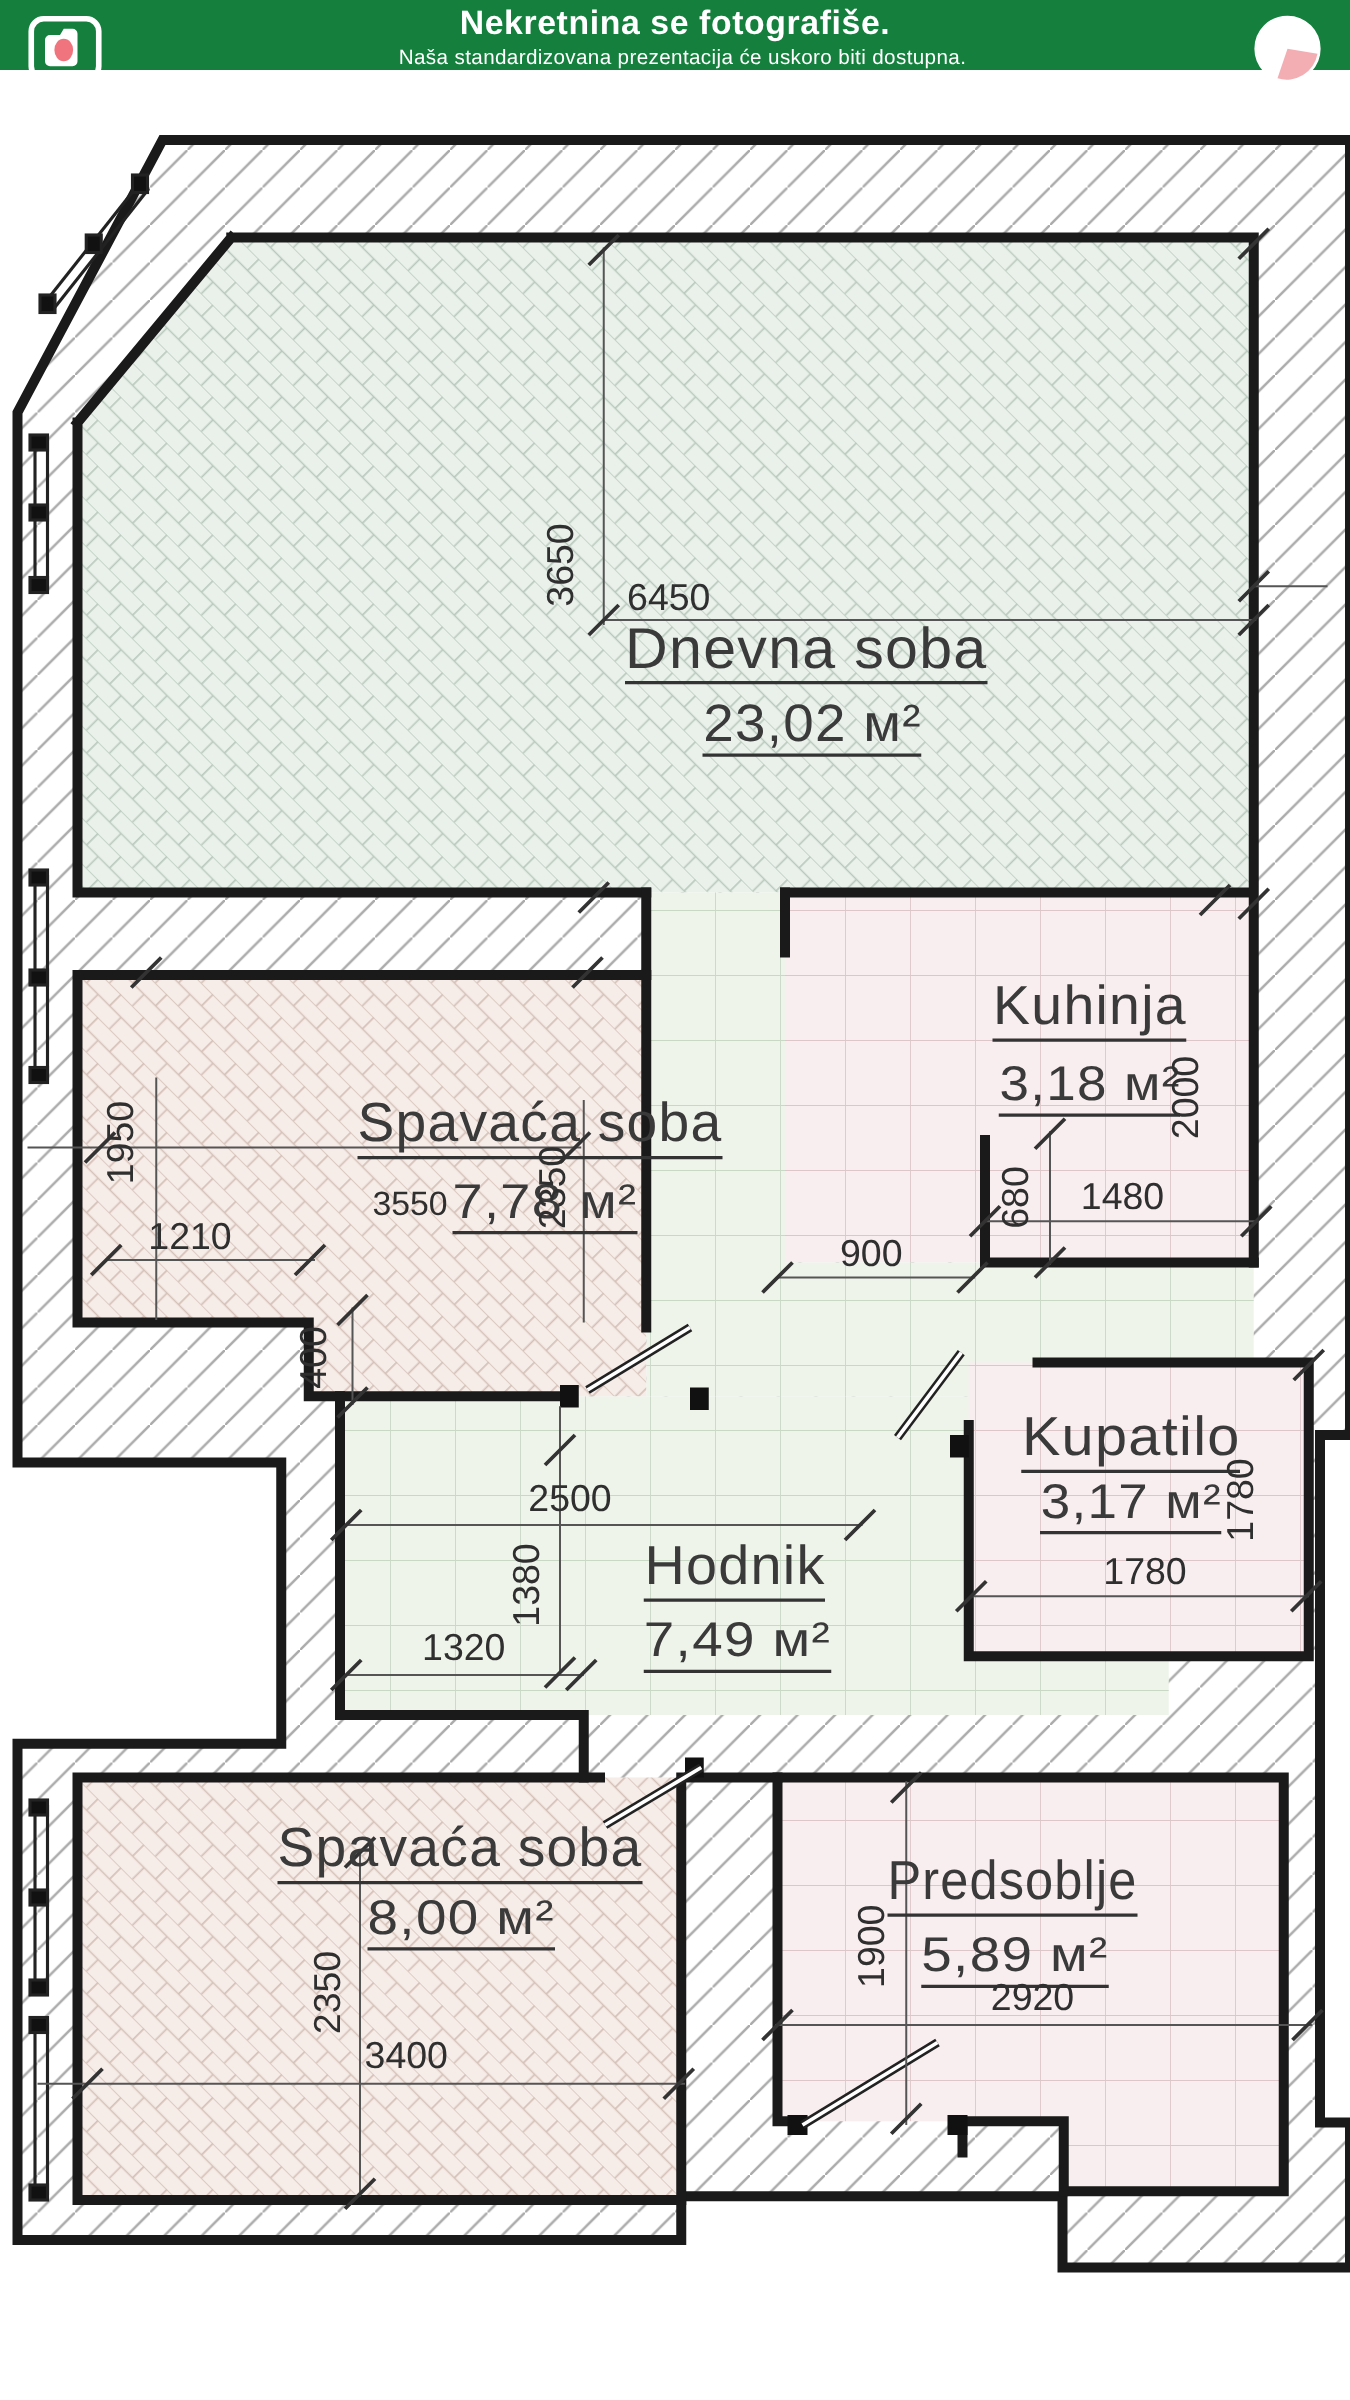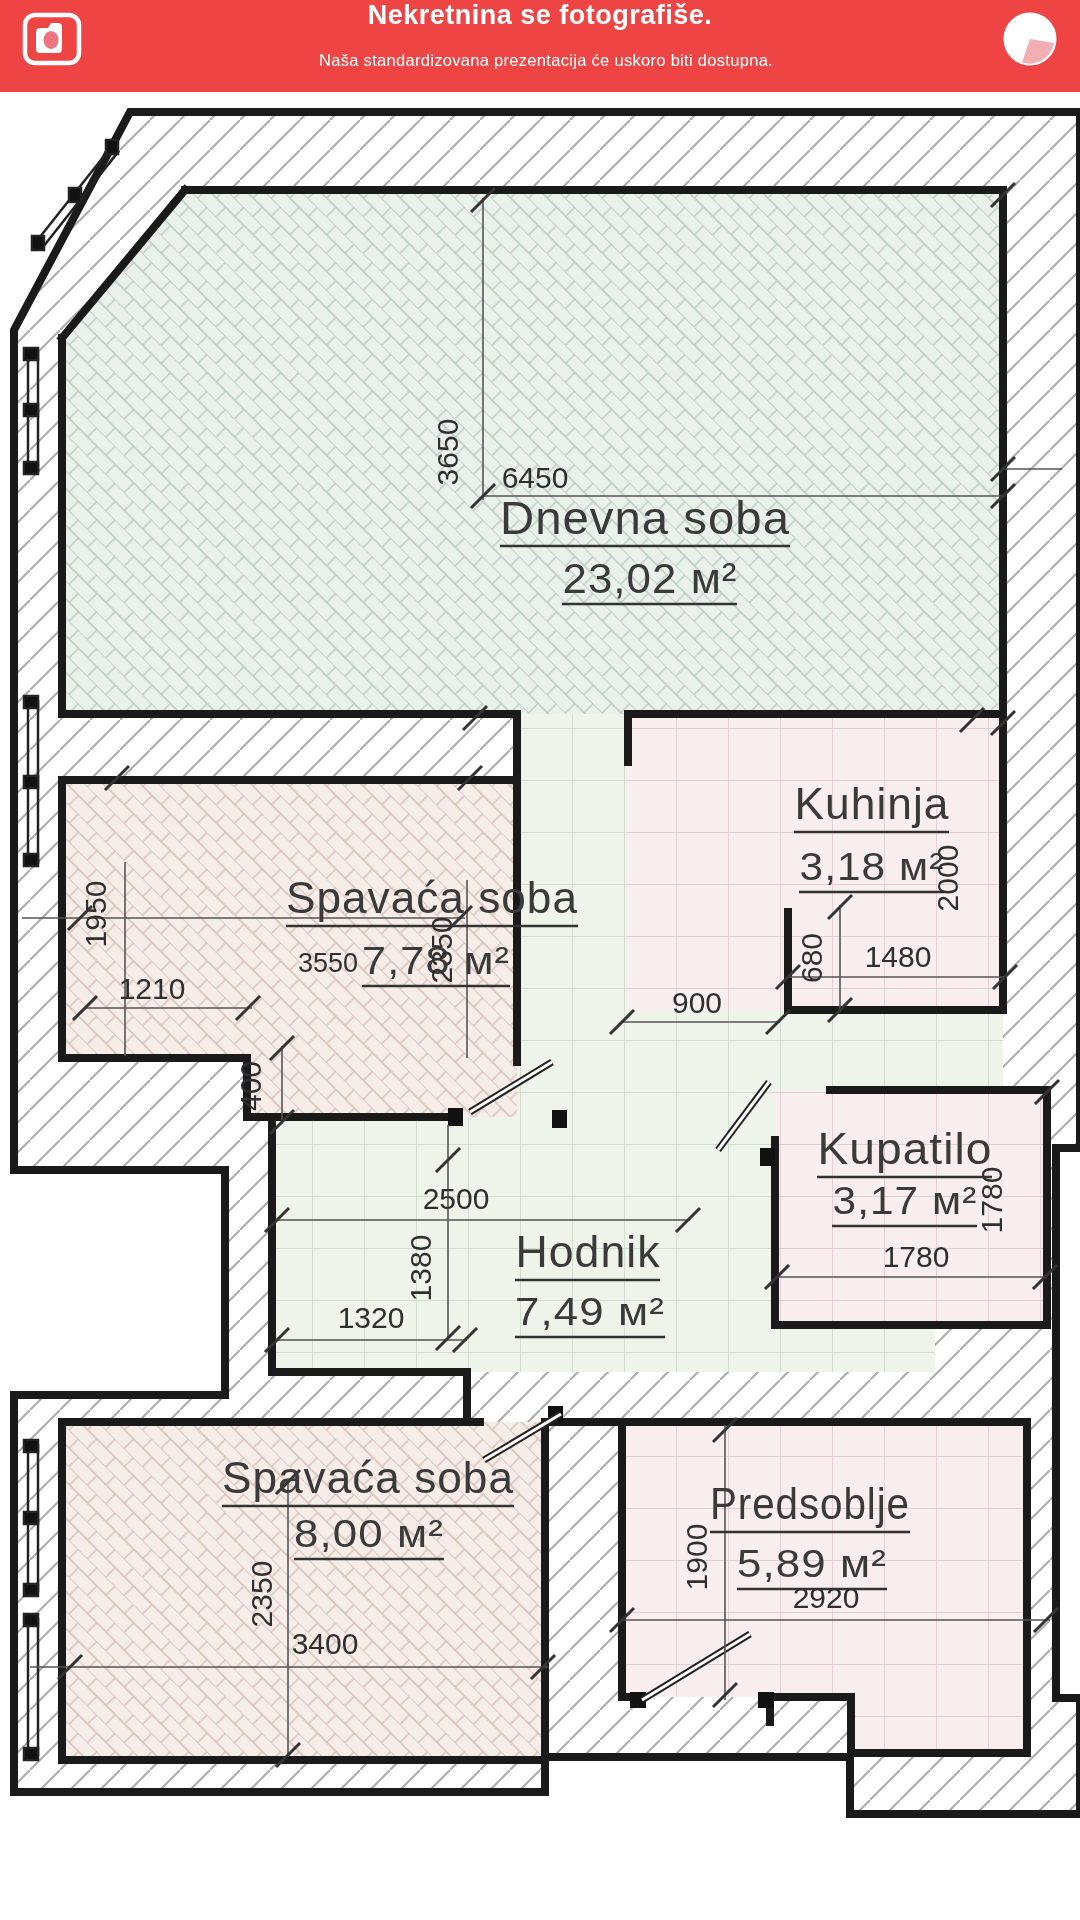--- a/index.html
+++ b/index.html
@@ -1,24 +1,24 @@
 <!DOCTYPE html>
 <html><head>
 <meta charset="utf-8">
 <style>
   html,body{margin:0;padding:0;background:#ffffff;}
   body{width:1080px;height:1920px;position:relative;overflow:hidden;
        font-family:"Liberation Sans", sans-serif;}
-  .header{position:absolute;left:0;top:0;width:1080px;height:92px;
-          background:#ef4444;z-index:5;display:flex;align-items:flex-start;}
+  .header{position:absolute;left:0;top:0;width:1080px;height:56px;
+          background:#15803d;z-index:5;display:flex;align-items:flex-end;}
   .header .cam{position:absolute;left:22px;top:12px;}
   .header .pie{position:absolute;right:22px;top:11px;}
   .header .titles{width:100%;text-align:center;color:#ffffff;}
   .header .t1{font-size:27px;font-weight:bold;letter-spacing:.5px;line-height:1.15;}
-  .header .t2{font-size:16.5px;font-weight:normal;margin-top:20px;letter-spacing:.3px;padding-left:12px;}
+  .header .t2{font-size:16.5px;font-weight:normal;margin-top:3px;letter-spacing:.3px;padding-left:12px;}
   svg text{fill:#3a3a3a;}
   .dim{font-size:30px;fill:#2f2f2f;}
   .dim-s{font-size:27px;fill:#2f2f2f;}
   .room-name{font-size:44px;letter-spacing:1px;}
   .room-area{font-size:39px;letter-spacing:1px;}
   .big-name{font-size:46px;letter-spacing:1px;}
   .big-area{font-size:42px;letter-spacing:1px;}
 </style>
 </head>
 <body>

